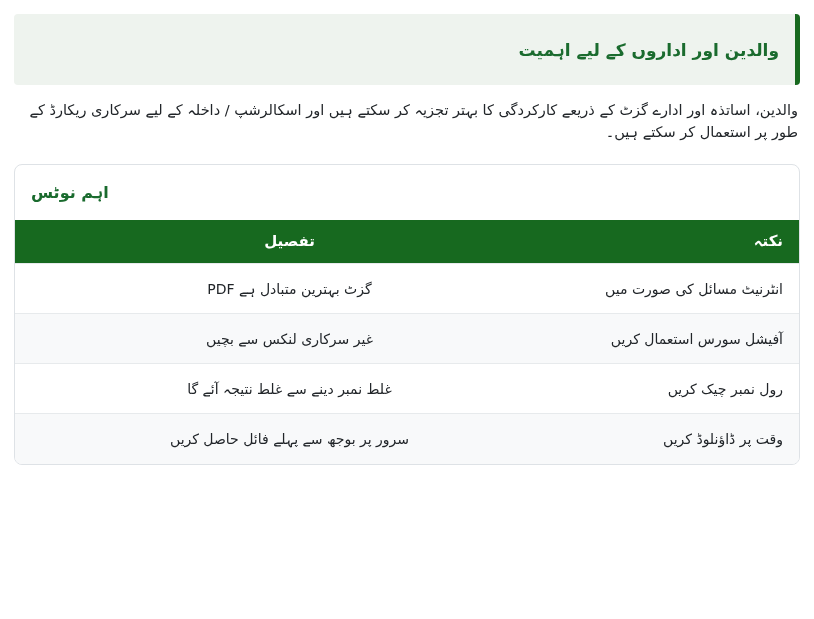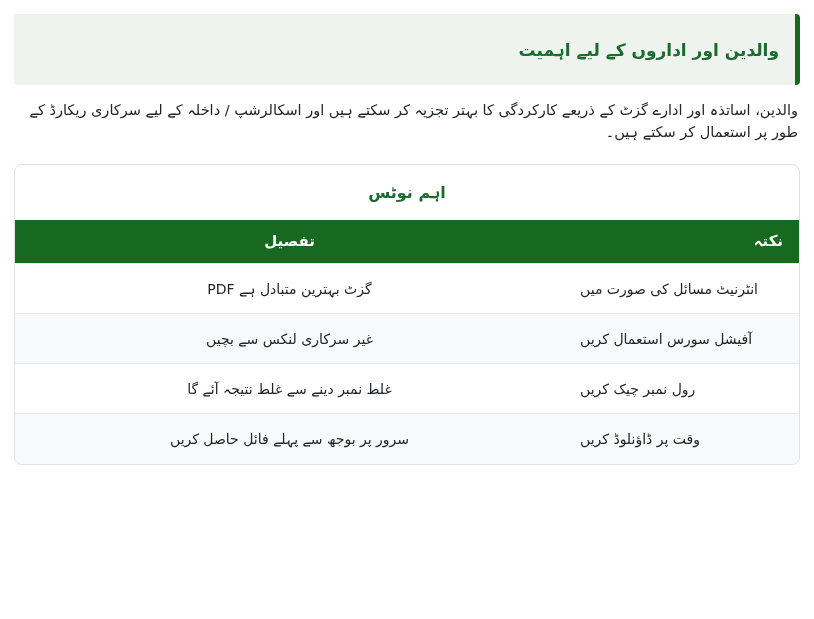--- a/index.html
+++ b/index.html
@@ -46,21 +46,21 @@
     margin-top:13px;
     background:#ffffff;
     border:1px solid var(--card-border);
     border-radius:8px;
     overflow:hidden;
   }
   .card-title{
     padding:18px 16px;
     font-size:16px;font-weight:bold;
     color:var(--heading-green);
-    text-align:center;
+    text-align:left;
   }
   table.notes{
     width:100%;
     border-collapse:collapse;
     direction:rtl;
   }
   table.notes th{
     background:var(--accent-green);
     color:#ffffff;
     font-weight:bold;
@@ -70,21 +70,21 @@
   }
   table.notes th.point-col{width:235px;text-align:right;}
   table.notes th.detail-col{text-align:center;}
   table.notes td{
     height:50px;
     padding:8px 16px;
     font-size:14px;
     border-top:1px solid var(--row-line);
   }
   table.notes tbody tr:nth-child(even){background:var(--row-stripe);}
-  td.point{text-align:left;}
+  td.point{text-align:right;}
   td.detail{text-align:center;}
 </style>
 </head>
 <body>
 
 <main class="page">
 
   <section class="section-header">
     <h2>والدین اور اداروں کے لیے اہمیت</h2>
   </section>

